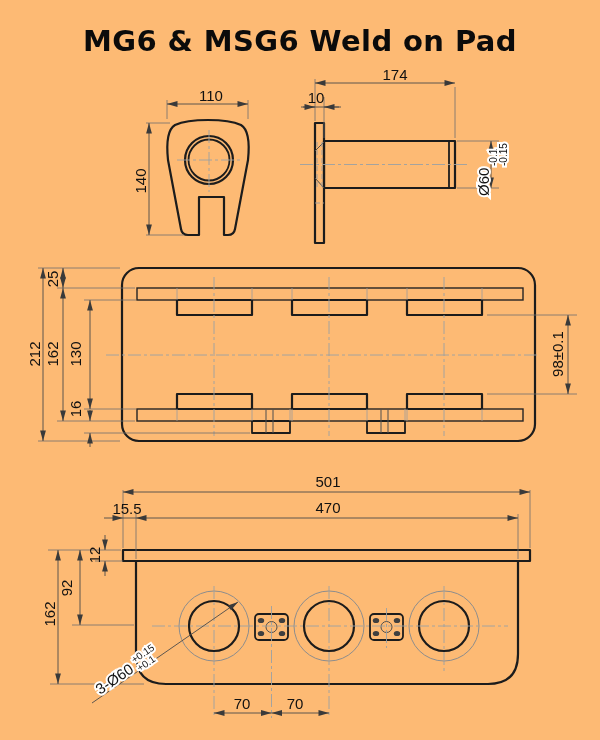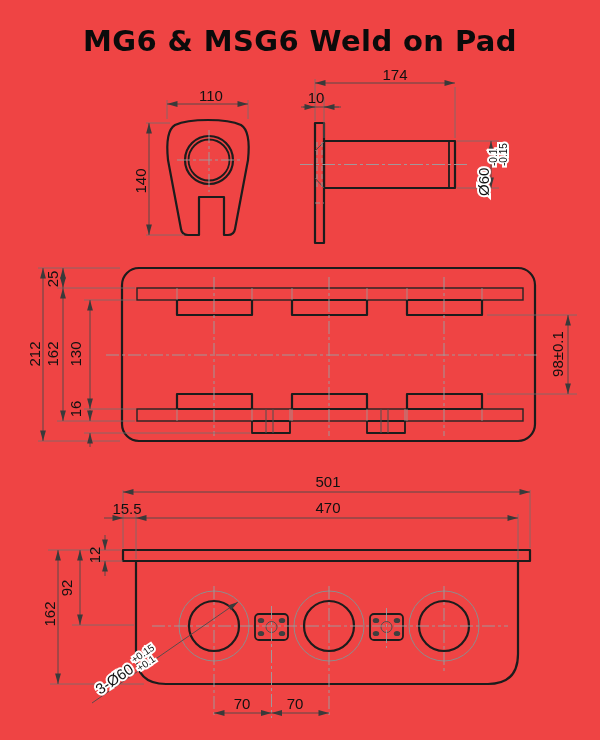--- a/index.html
+++ b/index.html
@@ -1,16 +1,16 @@
 <!DOCTYPE html>
 <html><head>
 <meta charset="utf-8">
 <style>
   html,body{margin:0;padding:0;background:#ffffff;}
-  .canvas{position:relative;width:600px;height:740px;background:#ef4444;overflow:hidden;
+  .canvas{position:relative;width:600px;height:740px;background:#fdba74;overflow:hidden;
           font-family:"Liberation Sans",sans-serif;}
   h1.title{position:absolute;top:24px;left:0;width:100%;margin:0;text-align:center;
            font-size:29px;font-weight:bold;letter-spacing:.4px;color:#0b0b0b;
            font-family:"DejaVu Sans","Liberation Sans",sans-serif;}
   svg{position:absolute;top:0;left:0;}
   
   .ol  {stroke:#1c1c1c;stroke-width:2.2;fill:none;stroke-linejoin:round;}
   .ol2 {stroke:#1c1c1c;stroke-width:1.8;fill:none;stroke-linejoin:round;}
   .rail{stroke:#242424;stroke-width:1.4;fill:none;}
   .dim {stroke:#4b4b4b;stroke-width:0.9;fill:none;}

